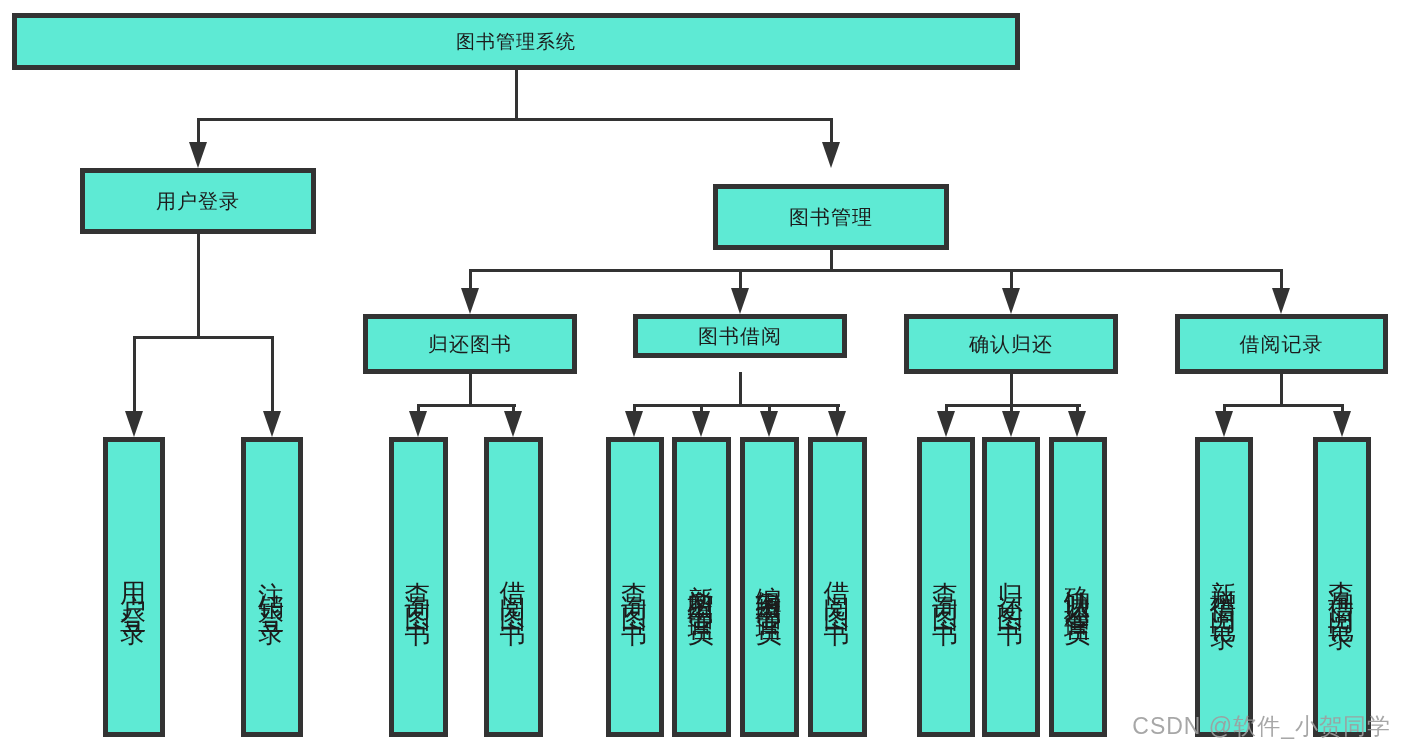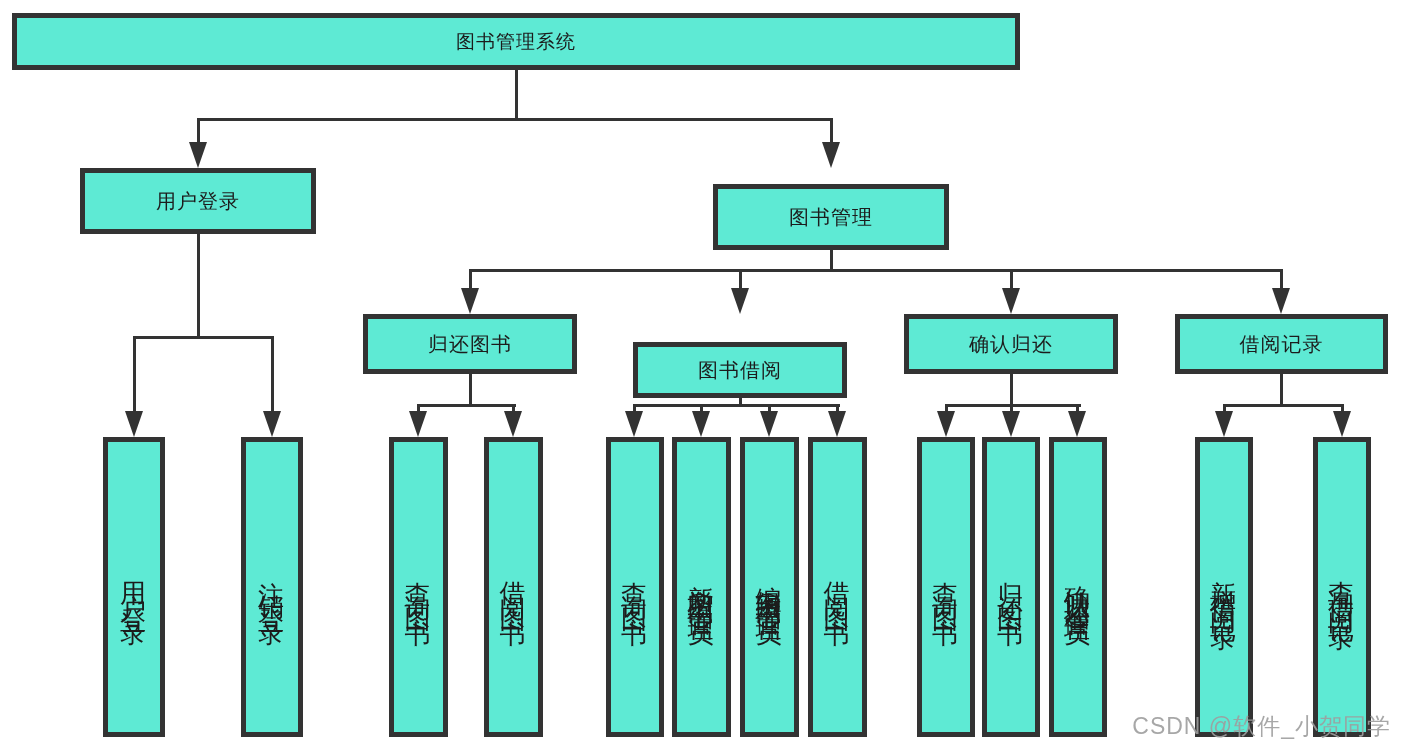--- a/index.html
+++ b/index.html
@@ -114,21 +114,21 @@
     <div class="arrow" style="left: 828px; top: 411px; border-top-color: rgb(51, 51, 51);"></div>
     <div class="arrow" style="left: 937px; top: 411px; border-top-color: rgb(51, 51, 51);"></div>
     <div class="arrow" style="left: 1002px; top: 411px; border-top-color: rgb(51, 51, 51);"></div>
     <div class="arrow" style="left: 1068px; top: 411px; border-top-color: rgb(51, 51, 51);"></div>
     <div class="arrow" style="left: 1215px; top: 411px; border-top-color: rgb(51, 51, 51);"></div>
     <div class="arrow" style="left: 1333px; top: 411px; border-top-color: rgb(51, 51, 51);"></div>
     <div class="node horizontal root-size" style="left: 12px; top: 13px; width: 1008px; height: 57px; border-color: rgb(51, 51, 51); color: rgb(28, 28, 28);">图书管理系统</div>
     <div class="node horizontal" style="left: 80px; top: 168px; width: 236px; height: 66px; border-color: rgb(51, 51, 51); color: rgb(28, 28, 28);">用户登录</div>
     <div class="node horizontal" style="left: 713px; top: 184px; width: 236px; height: 66px; border-color: rgb(51, 51, 51); color: rgb(28, 28, 28);">图书管理</div>
     <div class="node horizontal" style="left: 363px; top: 314px; width: 214px; height: 60px; border-color: rgb(51, 51, 51); color: rgb(28, 28, 28);">归还图书</div>
-    <div class="node horizontal" style="left: 633px; top: 314px; width: 214px; height: 56px; border-color: rgb(51, 51, 51); color: rgb(28, 28, 28); margin-top: 28px;">图书借阅</div>
+    <div class="node horizontal" style="left: 633px; top: 314px; width: 214px; height: 44px; border-color: rgb(51, 51, 51); color: rgb(28, 28, 28);">图书借阅</div>
     <div class="node horizontal" style="left: 904px; top: 314px; width: 214px; height: 60px; border-color: rgb(51, 51, 51); color: rgb(28, 28, 28);">确认归还</div>
     <div class="node horizontal" style="left: 1175px; top: 314px; width: 213px; height: 60px; border-color: rgb(51, 51, 51); color: rgb(28, 28, 28);">借阅记录</div>
     <div class="node vertical" style="left: 103px; top: 437px; width: 62px; height: 300px; border-color: rgb(51, 51, 51); color: rgb(28, 28, 28); letter-spacing: 13px;">用户登录</div>
     <div class="node vertical" style="left: 241px; top: 437px; width: 62px; height: 300px; border-color: rgb(51, 51, 51); color: rgb(28, 28, 28); letter-spacing: 13px;">注销登录</div>
     <div class="node vertical" style="left: 389px; top: 437px; width: 59px; height: 300px; border-color: rgb(51, 51, 51); color: rgb(28, 28, 28); letter-spacing: 13px;">查询图书</div>
     <div class="node vertical" style="left: 484px; top: 437px; width: 59px; height: 300px; border-color: rgb(51, 51, 51); color: rgb(28, 28, 28); letter-spacing: 13px;">借阅图书</div>
     <div class="node vertical" style="left: 606px; top: 437px; width: 58px; height: 300px; border-color: rgb(51, 51, 51); color: rgb(28, 28, 28); letter-spacing: 13px;">查询图书</div>
     <div class="node vertical" style="left: 672px; top: 437px; width: 59px; height: 300px; border-color: rgb(51, 51, 51); color: rgb(28, 28, 28); letter-spacing: 5px;">新增图书（管理员）</div>
     <div class="node vertical" style="left: 740px; top: 437px; width: 59px; height: 300px; border-color: rgb(51, 51, 51); color: rgb(28, 28, 28); letter-spacing: 5px;">编辑图书（管理员）</div>
     <div class="node vertical" style="left: 808px; top: 437px; width: 59px; height: 300px; border-color: rgb(51, 51, 51); color: rgb(28, 28, 28); letter-spacing: 13px;">借阅图书</div>

